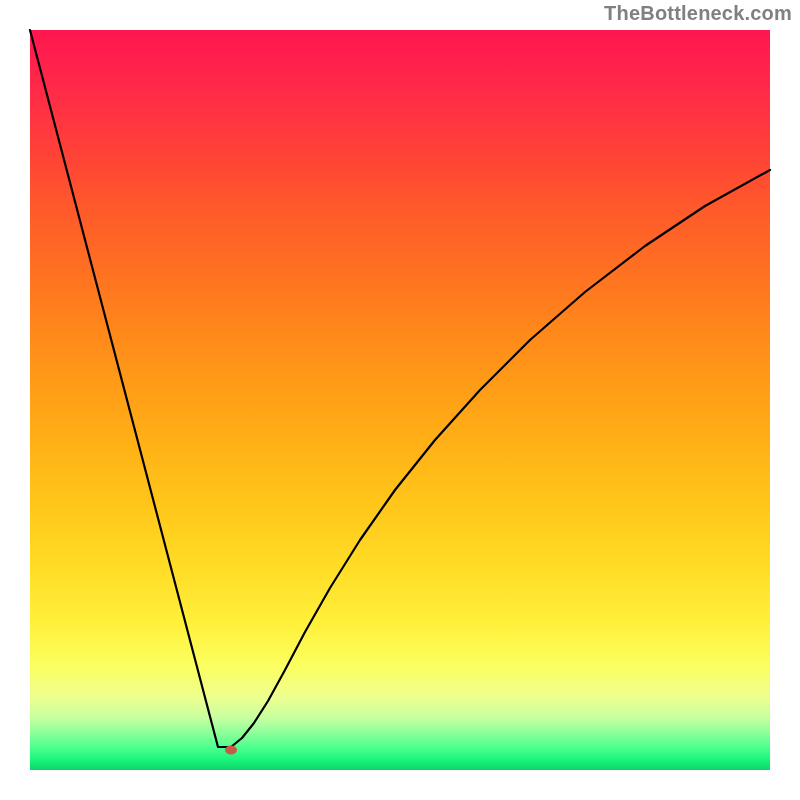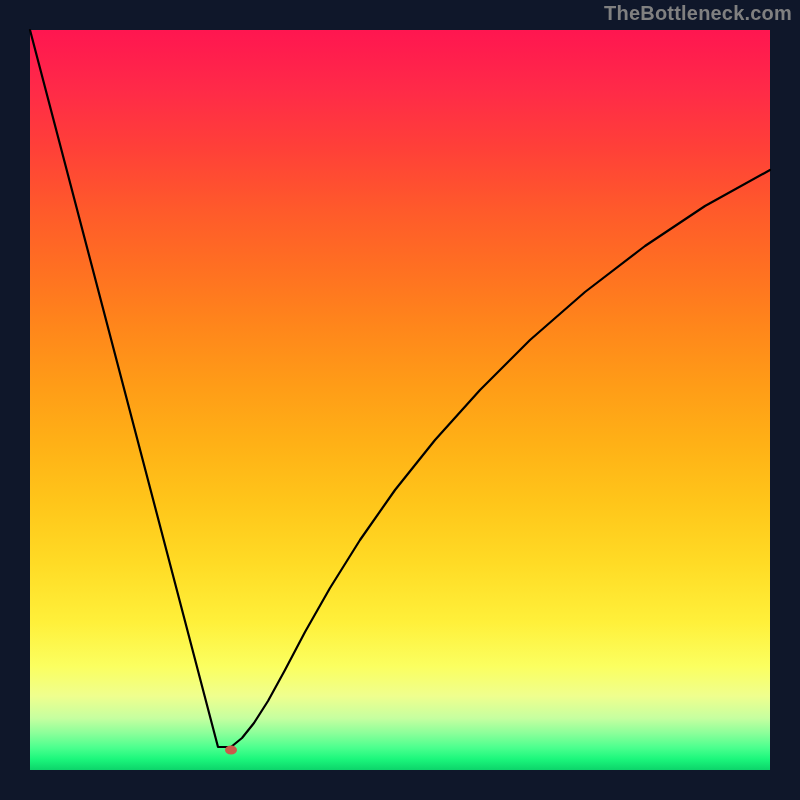--- a/index.html
+++ b/index.html
@@ -1,21 +1,21 @@
 <!DOCTYPE html>
 <html><head>
 <meta charset="utf-8">
 <style>
   * { margin: 0; padding: 0; box-sizing: border-box; }
   html, body { width: 800px; height: 800px; overflow: hidden; background: #000; }
   .frame {
     position: relative;
     width: 800px;
     height: 800px;
-    background: #0f172a;
+    background: #ffffff;
   }
   .attribution {
     position: absolute;
     top: 2px;
     right: 8px;
     font-family: Arial, Helvetica, sans-serif;
     font-size: 20px;
     font-weight: bold;
     color: #808080;
     letter-spacing: 0.2px;

